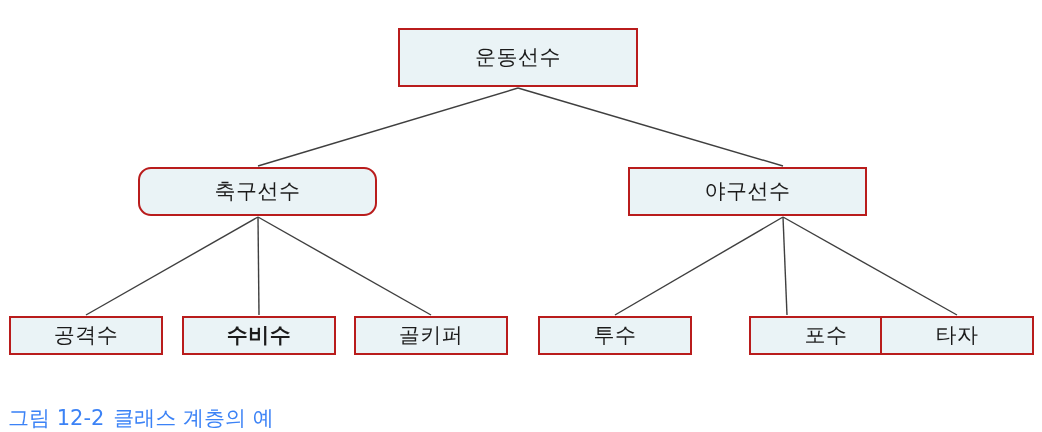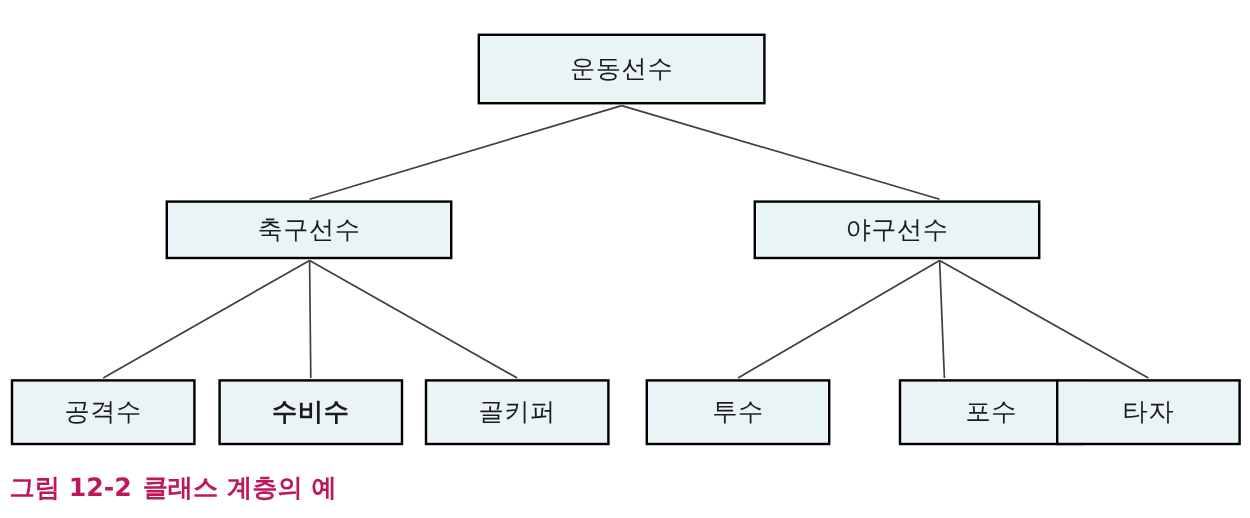--- a/index.html
+++ b/index.html
@@ -22,21 +22,21 @@
     left: 0;
     top: 0;
     width: 1042px;
     height: 432px;
     pointer-events: none;
   }
   .node {
     position: absolute;
     box-sizing: border-box;
     background: #eaf3f6;
-    border: 2px solid #000000;
+    border: 2px solid #b91c1c;
     display: flex;
     align-items: center;
     justify-content: center;
     z-index: 2;
   }
   .node-label {
     font-size: 21px;
     color: #1b1b1b;
     letter-spacing: 0.5px;
     line-height: 1;
@@ -46,46 +46,47 @@
     left: 398px;
     top: 28px;
     width: 240px;
     height: 59px;
   }
   .node-mid-left {
     left: 138px;
     top: 167px;
     width: 239px;
     height: 49px;
+    border-radius: 13px;
   }
   .node-mid-right {
     left: 628px;
     top: 167px;
     width: 239px;
     height: 49px;
   }
   .node-leaf {
     top: 316px;
     width: 154px;
-    height: 55px;
+    height: 39px;
   }
   .leaf-0 { left: 9px; }
   .leaf-1 { left: 182px; font-weight: bold; }
   .leaf-2 { left: 354px; }
   .leaf-3 { left: 538px; }
   .leaf-4 { left: 710px; margin-left: 39px; }
   .leaf-5 { left: 880px; justify-content: center; }
 
   #caption {
     position: absolute;
     left: 8px;
-    top: 392px;
+    top: 404px;
     font-size: 21px;
-    font-weight: bold;
-    color: #be185d;
+    font-weight: normal;
+    color: #3b82f6;
     letter-spacing: 0px;
     white-space: nowrap;
   }
   #caption .caption-gap {
     display: inline-block;
     width: 9px;
   }
 </style>
 </head>
 <body>

